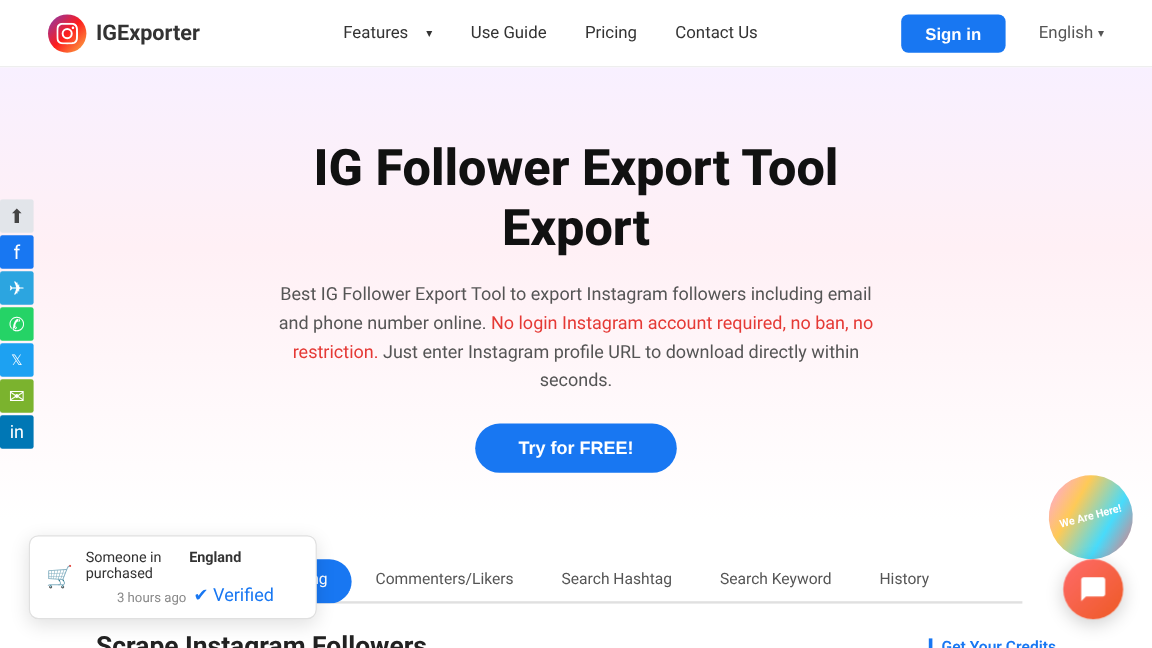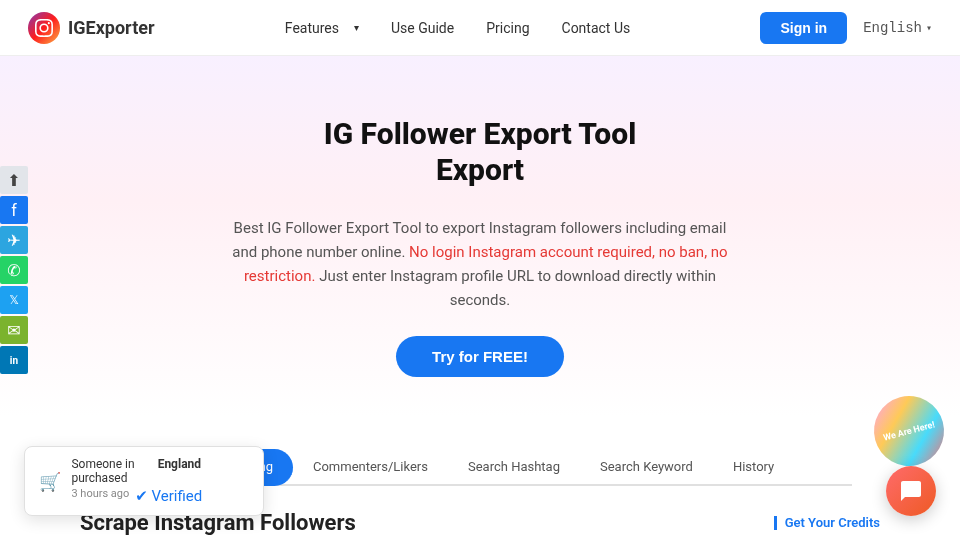--- a/index.html
+++ b/index.html
@@ -1,30 +1,30 @@
 <!DOCTYPE html>
 <html><head>
   <meta charset="utf-8">
   <style>
     * { box-sizing: border-box; margin: 0; padding: 0; }
     body { font-family: -apple-system, BlinkMacSystemFont, 'Segoe UI', Roboto, sans-serif; background: #fff; color: #333; font-size: 14px; overflow-x: hidden; }
 
     
     .navbar {
       display: flex; align-items: center; justify-content: space-between;
-      padding: 0 28px; height: 56px; border-bottom: 1px solid #eee; background: #fff; position: relative; z-index: 10;
+      padding: 0 40px; height: 56px; border-bottom: 1px solid #eee; background: #fff; position: relative; z-index: 10;
     }
     .navbar-logo { display: flex; align-items: center; gap: 8px; font-weight: 700; font-size: 18px; color: #333; }
     .logo-icon { width: 32px; height: 32px; border-radius: 50%; background: linear-gradient(135deg, #833ab4, #fd1d1d, #fcb045); display: flex; align-items: center; justify-content: center; }
     .logo-icon svg { width: 18px; height: 18px; fill: white; }
     .navbar-nav { display: flex; align-items: center; gap: 32px; }
     .nav-item { display: flex; align-items: center; gap: 15px; cursor: pointer; color: #333; font-size: 14px; }
-    .navbar-right { display: flex; align-items: center; gap: 16px; }
+    .navbar-right { display: flex; align-items: center; gap: 28px; }
     .btn-signin { background: #1877f2; color: #fff; border: none; border-radius: 6px; padding: 8px 20px; font-size: 14px; font-weight: 600; cursor: pointer; }
-    .lang-selector { display: flex; align-items: center; gap: 4px; cursor: pointer; font-size: 14px; color: #555; font-family: Liberation Mono, monospace; }
+    .lang-selector { display: flex; align-items: center; gap: 4px; cursor: pointer; font-size: 14px; color: #555; }
 
     
     .social-sidebar {
       position: fixed; left: 0; top: 50%; transform: translateY(-50%); display: flex; flex-direction: column; gap: 2px; z-index: 100;
     }
     .social-btn {
       width: 28px; height: 28px; display: flex; align-items: center; justify-content: center; cursor: pointer; font-size: 16px; border-radius: 2px;
     }
     .social-btn.share { background: #e2e5ea; color: #444; }
     .social-btn.fb { background: #1877f2; color: #fff; }
@@ -32,21 +32,21 @@
     .social-btn.wa { background: #25d366; color: #fff; }
     .social-btn.tw { background: #1da1f2; color: #fff; }
     .social-btn.wc { background: #7bb32e; color: #fff; }
     .social-btn.li { background: #0077b5; color: #fff; }
 
     
     .hero {
       background: linear-gradient(180deg, #f8f0ff 0%, #fff0f5 40%, #fff 100%);
       text-align: center; padding: 60px 32px 40px; position: relative;
     }
-    .hero h1 { font-size: 30px; font-weight: 800; color: #111; line-height: 1.2; margin-bottom: 28px; }
+    .hero h1 { font-size: 42px; font-weight: 800; color: #111; line-height: 1.2; margin-bottom: 16px; }
     .hero-desc { font-size: 15px; color: #555; max-width: 520px; margin: 16px auto 24px; line-height: 1.6; }
     .hero-desc .highlight { color: #e53935; }
     .btn-try { background: #1877f2; color: #fff; border: none; border-radius: 24px; padding: 12px 36px; font-size: 15px; font-weight: 600; cursor: pointer; }
 
     
     .tabs-section { padding: 0 108px; margin-top: 32px; margin-left: 28px; }
     .tabs { display: flex; align-items: center; gap: 0; border-bottom: 2px solid #e0e0e0; }
     .tab {
       padding: 10px 20px; font-size: 13px; cursor: pointer; white-space: nowrap; color: #555; border-bottom: 2px solid transparent; margin-bottom: -2px;
     }
@@ -60,21 +60,21 @@
     .get-credits::before { content: ''; display: inline-block; width: 3px; height: 14px; background: #1877f2; margin-right: 4px; }
 
     
     .toast-notification {
       position: fixed; bottom: 24px; left: 24px; background: #fff; border: 1px solid #e0e0e0; border-radius: 8px;
       padding: 10px 14px; display: flex; align-items: center; gap: 10px; box-shadow: 0 4px 16px rgba(0,0,0,0.12); z-index: 200; max-width: 240px;
     }
     .toast-notification .toast-icon { font-size: 18px; }
     .toast-text { font-size: 12px; color: #333; }
     .toast-text strong { display: block; font-weight: 700; }
-    .toast-sub { font-size: 11px; color: #888; display: flex; align-items: flex-start; gap: 6px; margin-top: 2px; }
+    .toast-sub { font-size: 11px; color: #888; display: flex; align-items: flex-end; gap: 6px; margin-top: 2px; margin-left: 26px; }
     .verified-badge { color: #1877f2; font-size: 15px; }
 
     
     .help-btn {
       position: fixed; bottom: 24px; right: 24px; width: 50px; height: 50px; border-radius: 50%; background: linear-gradient(135deg, #ff6b6b, #ee5a24);
       display: flex; align-items: center; justify-content: center; cursor: pointer; z-index: 200; box-shadow: 0 4px 16px rgba(0,0,0,0.2);
     }
     .help-bubble {
       position: fixed; bottom: 74px; right: 16px; z-index: 200;
     }
@@ -124,21 +124,21 @@
   </div>
 </nav>
 
 <div class="social-sidebar">
   <div class="social-btn share">⬆</div>
   <div class="social-btn fb">f</div>
   <div class="social-btn tg">✈</div>
   <div class="social-btn wa">✆</div>
   <div class="social-btn tw" style="font-size:12px;">𝕏</div>
   <div class="social-btn wc">✉</div>
-  <div class="social-btn li" style="font-size:10px; font-weight:700;">in</div>
+  <div class="social-btn li" style="font-size:15px; font-weight:400;">in</div>
 </div>
 
 <section class="hero">
   <h1>
     <span>IG Follower Export Tool</span><br>
     <span>Export</span>
   </h1>
   <p class="hero-desc">
     <span>Best IG Follower Export Tool to export Instagram followers including email and phone number online.</span>
     <span class="highlight">No login Instagram account required, no ban, no restriction.</span>

